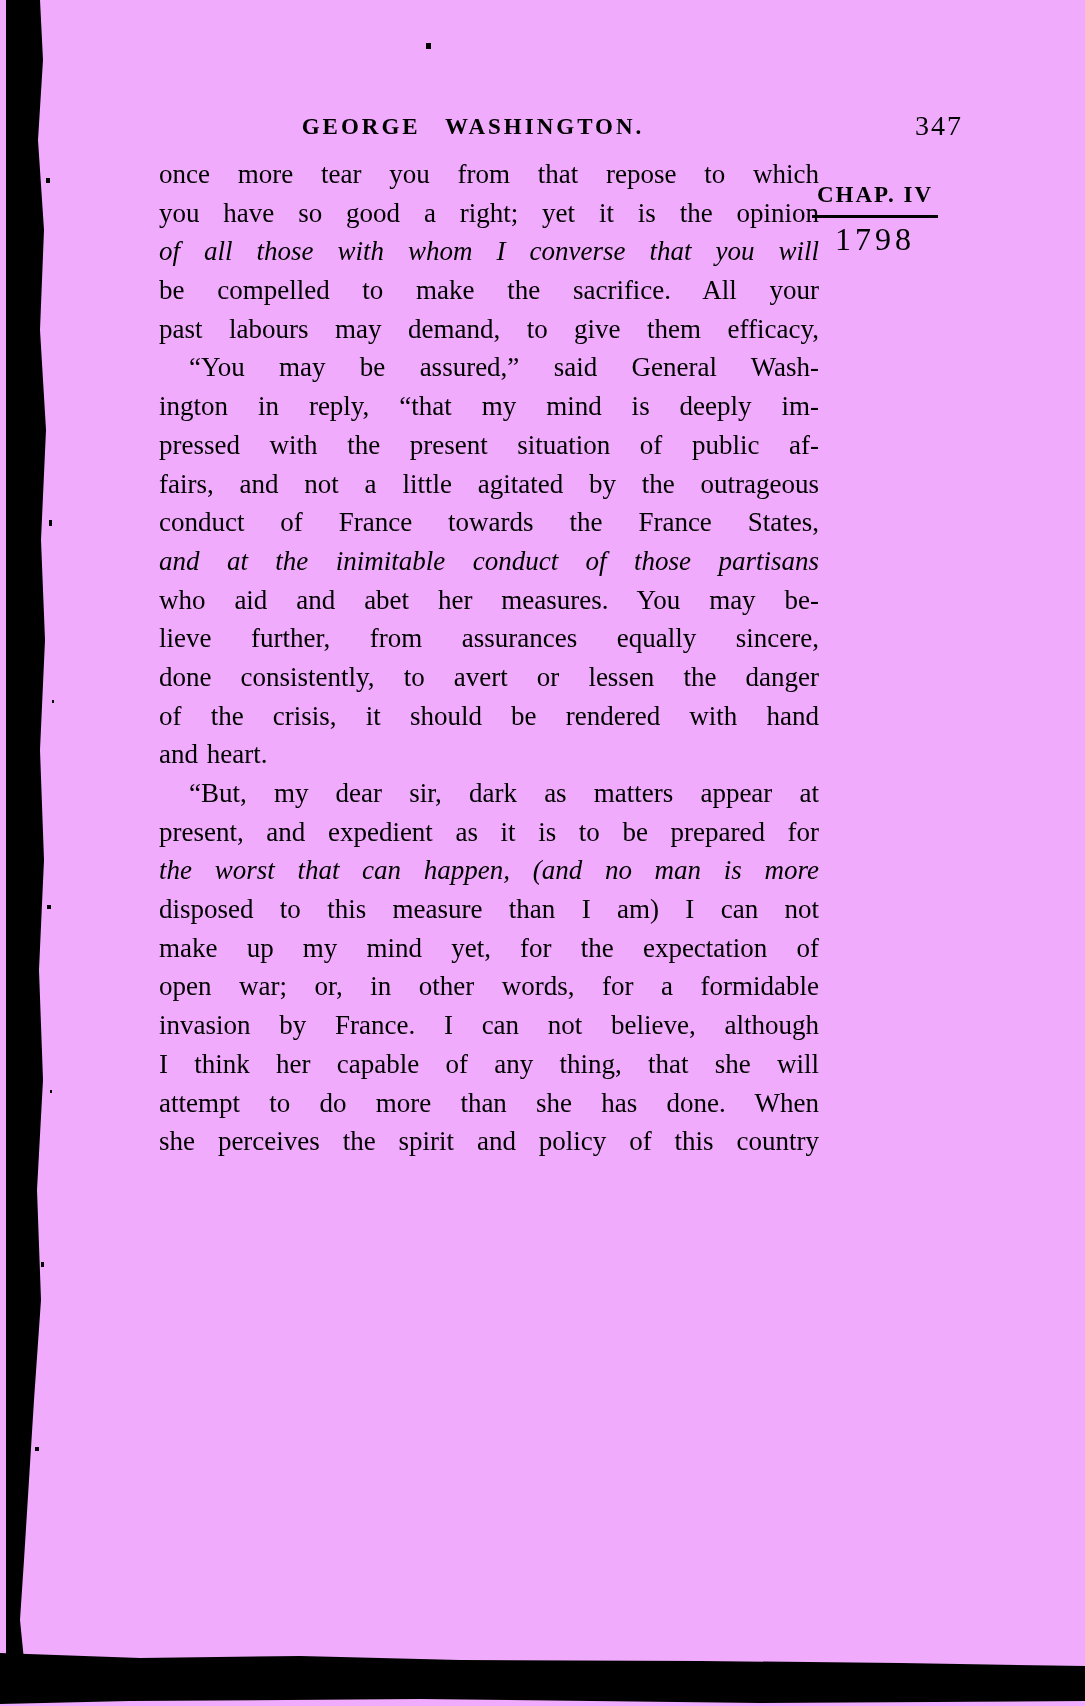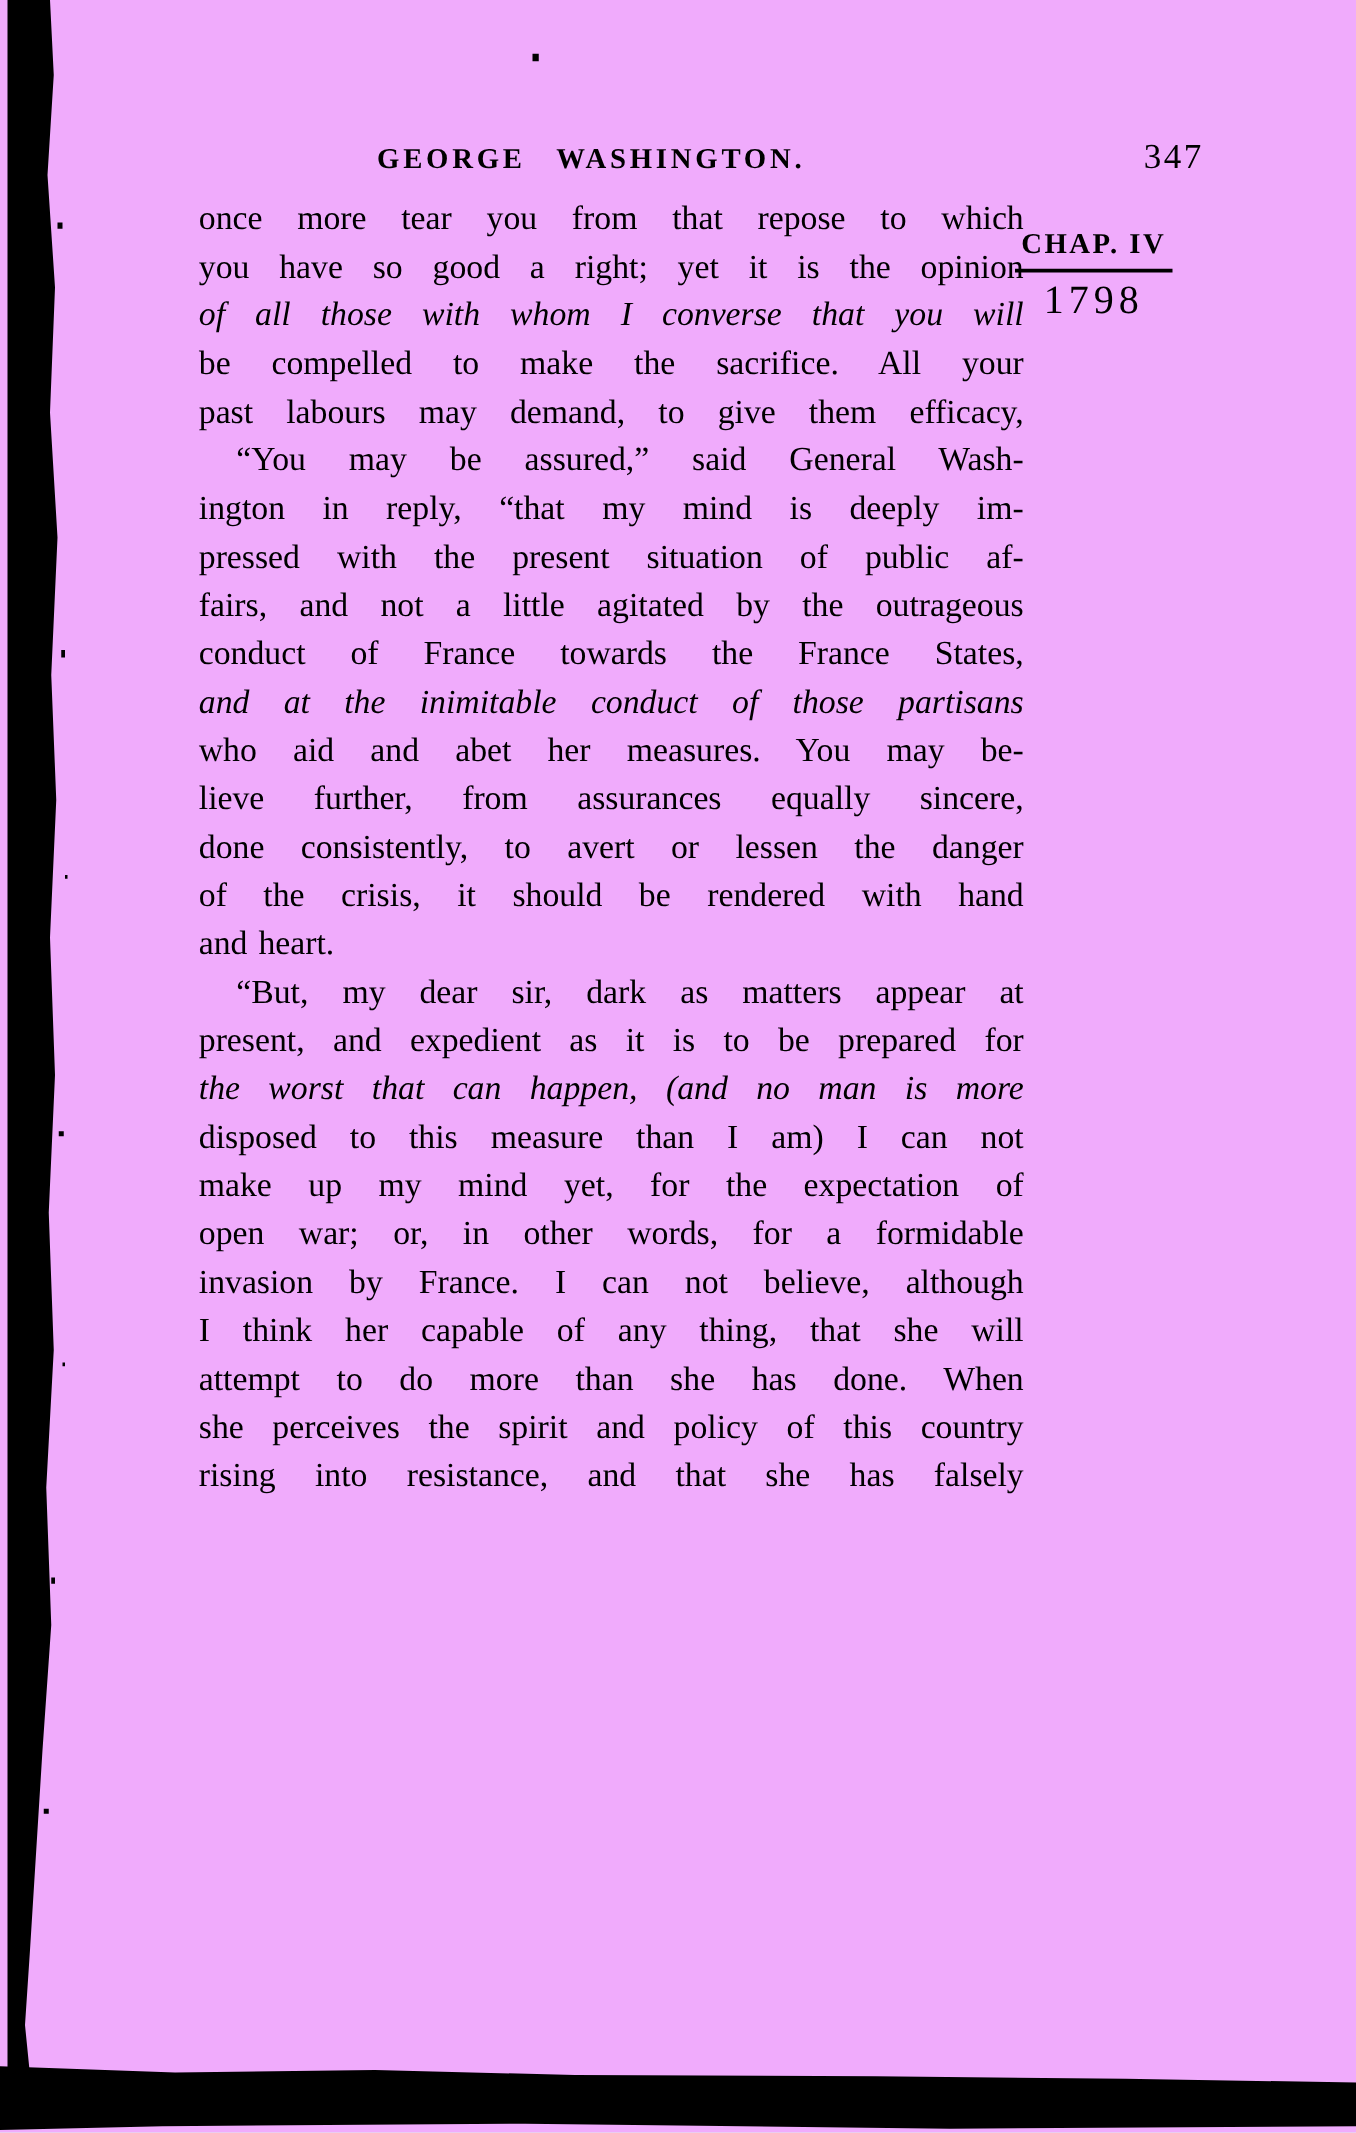--- a/index.html
+++ b/index.html
@@ -91,16 +91,15 @@
       <div class="textline ind">“But, my dear sir, dark as matters appear at</div>
       <div class="textline">present, and expedient as it is to be prepared for</div>
       <div class="textline it">the worst that can happen, (and no man is more</div>
       <div class="textline">disposed to this measure than I am) I can not</div>
       <div class="textline">make up my mind yet, for the expectation of</div>
       <div class="textline">open war; or, in other words, for a formidable</div>
       <div class="textline">invasion by France.  I can not believe, although</div>
       <div class="textline">I think her capable of any thing, that she will</div>
       <div class="textline">attempt to do more than she has done.  When</div>
       <div class="textline">she perceives the spirit and policy of this country</div>
-      <div class="textline">rising into resistance, and that she has falsely</div>
     </div>
 
 </div>
 
 </body></html>

